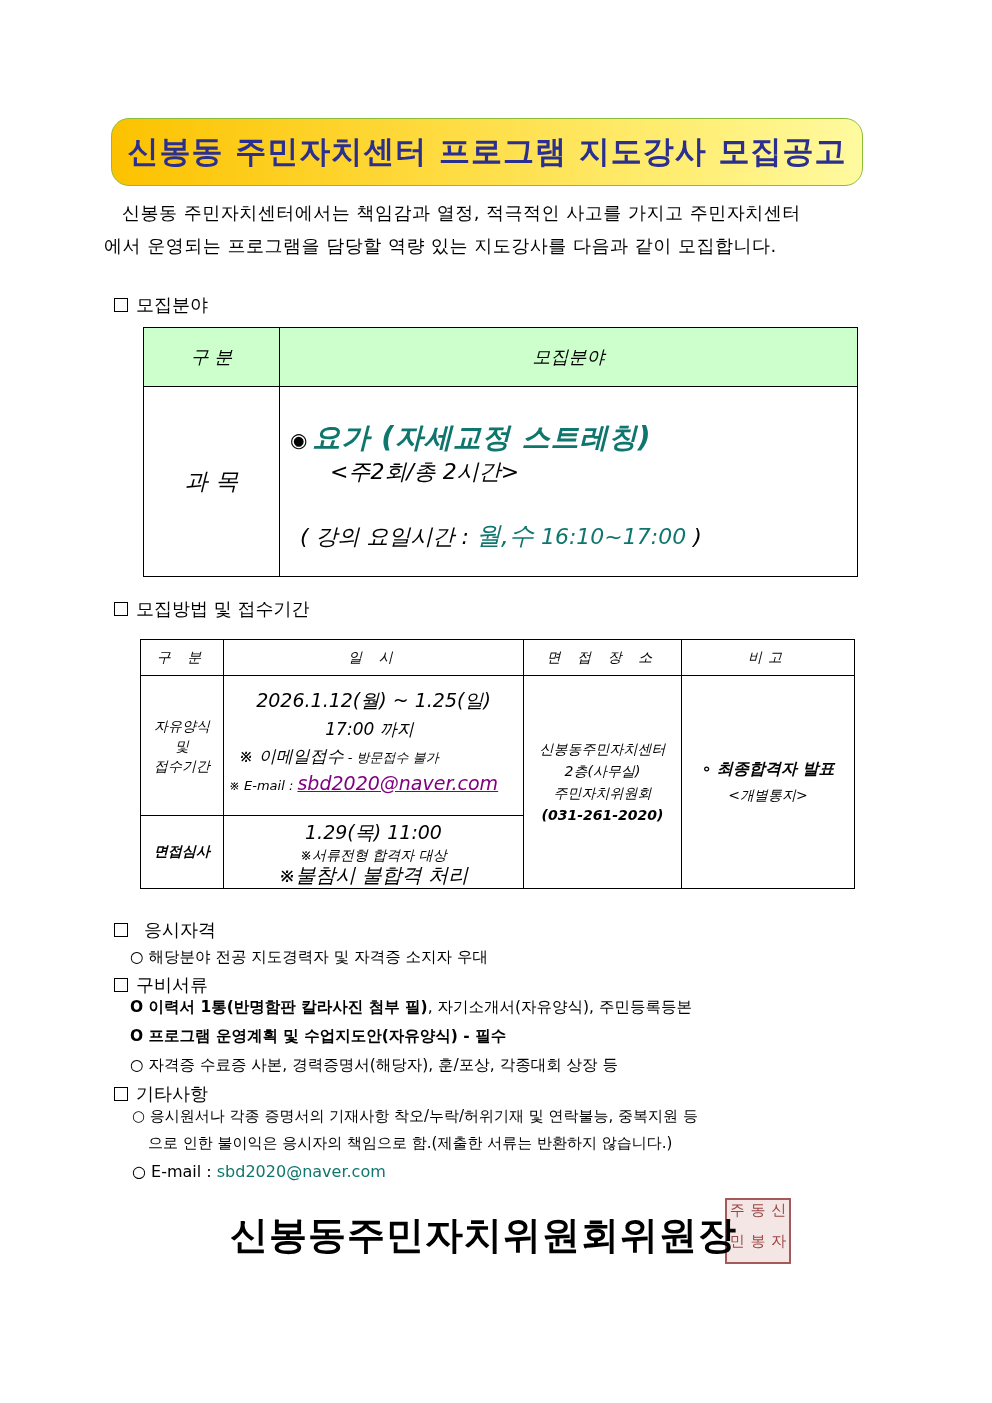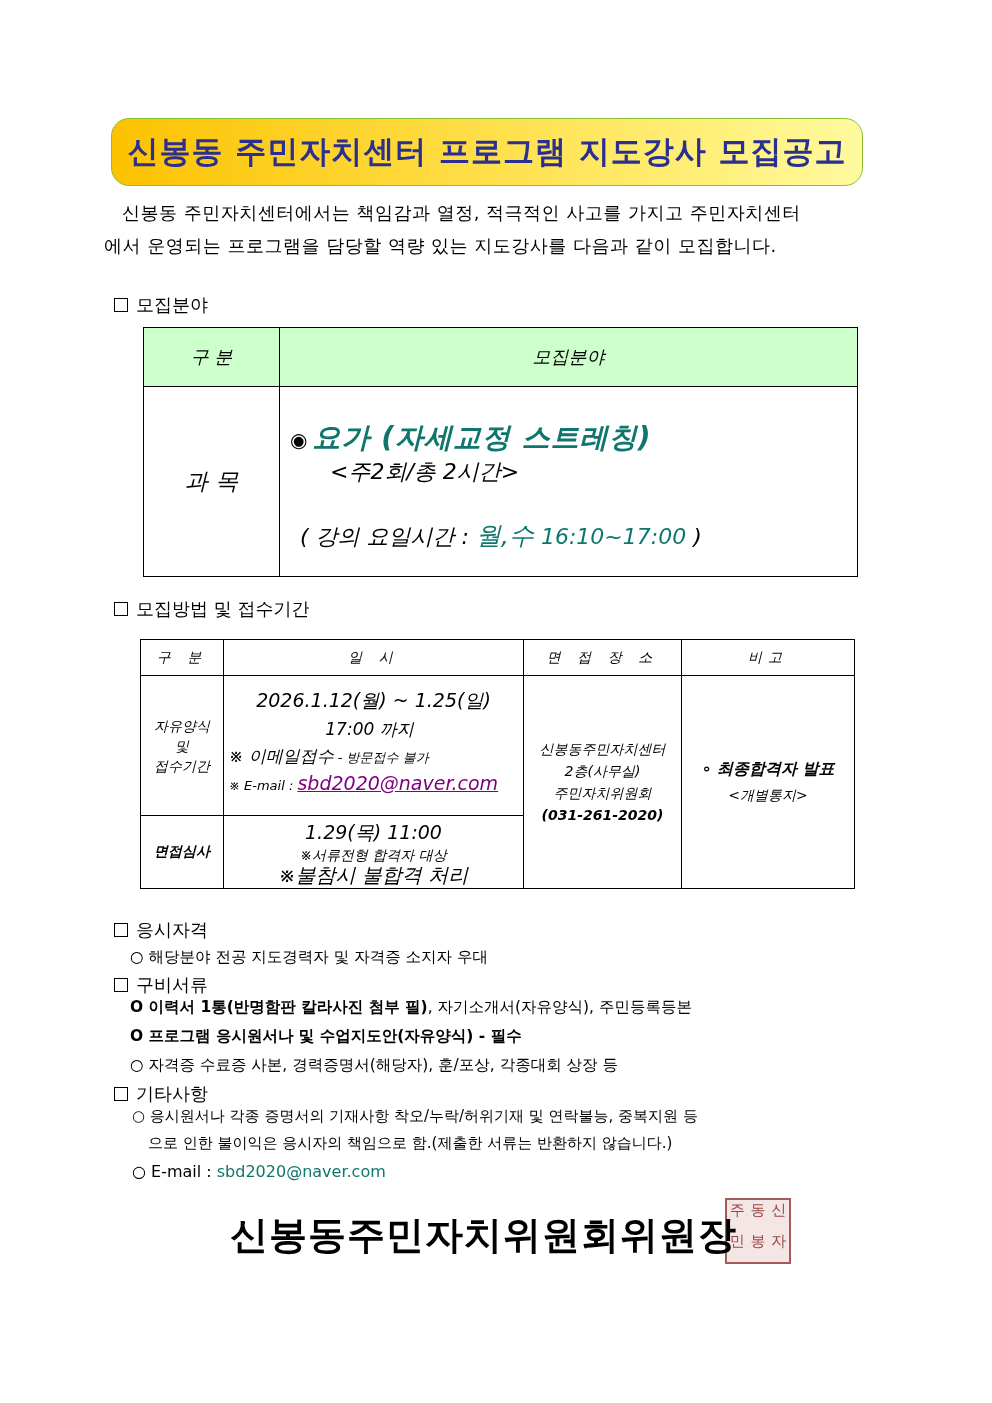--- a/index.html
+++ b/index.html
@@ -80,21 +80,21 @@
   <tr style="height:140px;">
     <td style="font-size:14px; line-height:20px;">
       <div>자유양식</div>
       <div>및</div>
       <div>접수기간</div>
     </td>
     <td style="text-align:left; vertical-align:top; position:relative;">
       <div style="position:absolute; left:0; right:0; top:12px; text-align:center; font-size:19px;">2026.1.12(월) ~ 1.25(일)</div>
       <div style="position:absolute; left:0; right:8px; top:42px; text-align:center; font-size:17px;">17:00 까지</div>
       <div style="position:absolute; left:5px; top:69px; white-space:nowrap;">
-        <span style="font-size:17px;">※ 이메일접수</span><span style="font-size:13px;"> - 방문접수 불가</span>
+        <span style="font-size:17px;margin-left:10px;">※ 이메일접수</span><span style="font-size:13px;"> - 방문접수 불가</span>
       </div>
       <div style="position:absolute; left:5px; top:96px; white-space:nowrap;">
         <span style="font-size:13px;">※ E-mail : </span><span class="purple" style="font-size:19px;">sbd2020@naver.com</span>
       </div>
     </td>
     <td rowspan="2" style="font-size:14px; line-height:22px;">
       <div>신봉동주민자치센터</div>
       <div>2층(사무실)</div>
       <div>주민자치위원회</div>
       <div class="bold">(031-261-2020)</div>
@@ -108,34 +108,34 @@
     <td class="bold" style="font-size:14px;">면접심사</td>
     <td style="line-height:20px;">
       <div style="font-size:19px; line-height:26px;">1.29(목) 11:00</div>
       <div style="font-size:14px;">※서류전형 합격자 대상</div>
       <div style="font-size:20px;">※불참시 불합격 처리</div>
     </td>
   </tr>
 </tbody>
   </table>
 
-<div class="abs sec" style="left:114px; top:918px;">
+<div class="abs sec" style="left:114px; top:918px;gap:8px;">
   <span class="box"></span>
   <span>응시자격</span>
 </div>
 <div class="bullet-line" style="left:130px; top:947px;">○ 해당분야 전공 지도경력자 및 자격증 소지자 우대</div>
 
 <div class="abs sec" style="left:114px; top:973px;">
   <span class="box"></span>
   <span>구비서류</span>
 </div>
 <div class="bullet-line" style="left:130px; top:997px;">
   <span class="bold">O 이력서 1통(반명함판 칼라사진 첨부 필)</span><span>, 자기소개서(자유양식), 주민등록등본</span>
 </div>
-<div class="bullet-line bold" style="left:130px; top:1026px;">O 프로그램 응시원서나 및 수업지도안(자유양식) - 필수</div>
+<div class="bullet-line bold" style="left:130px; top:1026px;">O 프로그램 운영계획 및 수업지도안(자유양식) - 필수</div>
 <div class="bullet-line" style="left:130px; top:1055px;">○ 자격증 수료증 사본, 경력증명서(해당자), 훈/포상, 각종대회 상장 등</div>
 
 <div class="abs sec" style="left:114px; top:1082px;">
   <span class="box"></span>
   <span>기타사항</span>
 </div>
 <div class="bullet-line" style="left:132px; top:1107px; font-size:15px;">○ 응시원서나 각종 증명서의 기재사항 착오/누락/허위기재 및 연락불능, 중복지원 등</div>
 <div class="bullet-line" style="left:148px; top:1134px; font-size:15px;">으로 인한 불이익은 응시자의 책임으로 함.(제출한 서류는 반환하지 않습니다.)</div>
 <div class="bullet-line" style="left:132px; top:1162px; font-size:16px;">
   <span>○ E-mail : </span><span class="blue">sbd2020@naver.com</span>

